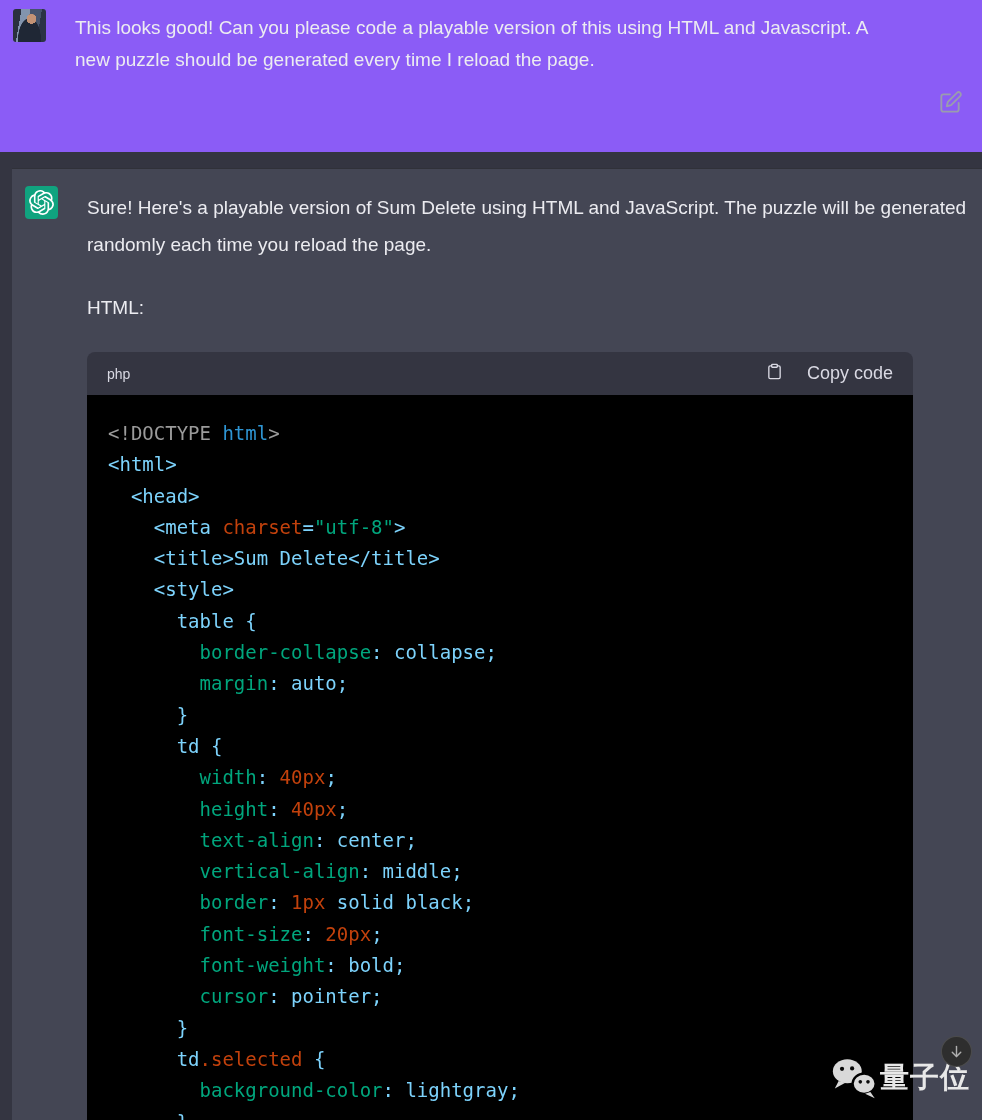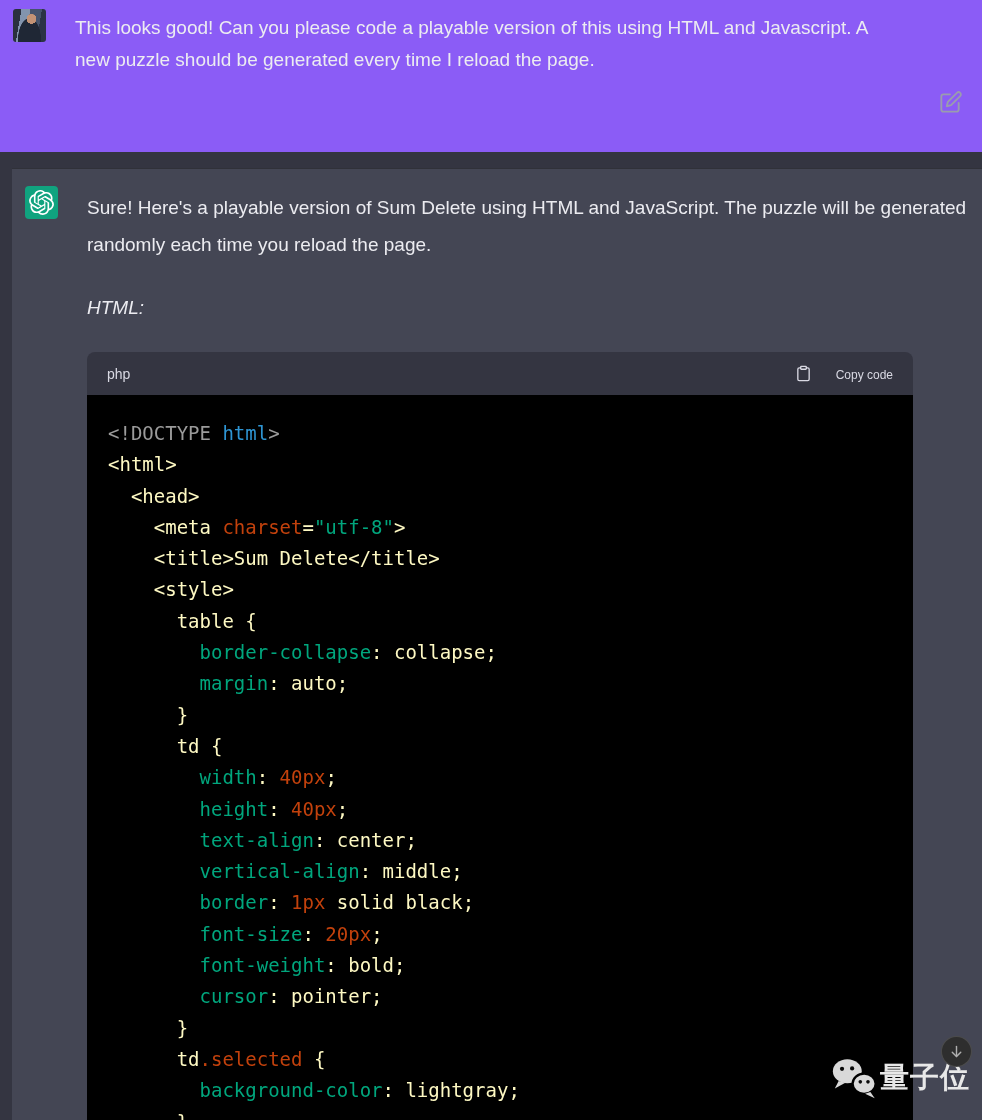--- a/index.html
+++ b/index.html
@@ -23,36 +23,36 @@
   .user-text { position: absolute; left: 75px; top: 12px; width: 800px; line-height: 32px; }
   .edit-btn { position: absolute; left: 936px; top: 90px; width: 28px; height: 28px;
     background: none; border: none; padding: 0; cursor: pointer; color: #9a9cae; }
 
   
   .msg-assistant { position: absolute; left: 0; top: 168px; width: 982px; height: 968px;
     background: #444654; border-top: 1px solid rgba(32,33,35,.55); margin-left: 12px; }
   .bot-avatar { top: 17px; background: #10a37f; border-radius: 4px;
     display: flex; align-items: center; justify-content: center; }
   .intro-text { position: absolute; left: 75px; top: 20px; width: 886px; line-height: 37px; }
-  .html-label { position: absolute; left: 75px; top: 127px; line-height: 24px; font-style: italic; }
+  .html-label { position: absolute; left: 75px; top: 127px; line-height: 24px; }
 
   
   .code-block { position: absolute; left: 75px; top: 183px; width: 826px; height: 785px;
     border-radius: 8px 8px 0 0; overflow: hidden; }
   .code-header { height: 43px; background: #343541; display: flex;
     align-items: center; justify-content: space-between; padding: 0 20px; }
   .code-lang { font-size: 14px; color: #d9d9e3; }
-  .copy-btn { display: flex; align-items: flex-end; gap: 24px; background: none; border: none;
-    padding: 0; cursor: pointer; color: #d9d9e3; font-size: 12px;
+  .copy-btn { display: flex; align-items: flex-start; gap: 24px; background: none; border: none;
+    padding: 0; cursor: pointer; color: #d9d9e3; font-size: 18px;
     font-family: "Liberation Sans", sans-serif; }
   .code-content { margin: 0; background: #000; height: 742px; padding: 23px 0 17px 21px;
     font-family: "DejaVu Sans Mono", "Liberation Mono", monospace;
     font-size: 19px; line-height: 31.3px; white-space: pre; overflow: hidden; }
   .code-line { height: 31.3px; }
-  .tok-w { color: #fef9c3; }
+  .tok-w { color: #7dd3fc; }
   .tok-g { color: #00a67d; }
   .tok-p { color: #c2410c; }
   .tok-b { color: #2e95d3; }
   .tok-y { color: #9b9b9b; }
 
   
   .watermark { position: absolute; left: 830px; top: 1056px; display: flex;
     align-items: center; }
   .watermark-text { font-size: 29px; font-weight: bold; color: #e8e8e8; letter-spacing: 1px; }
   .scroll-down { position: absolute; left: 941px; top: 1036px; width: 31px; height: 31px;

